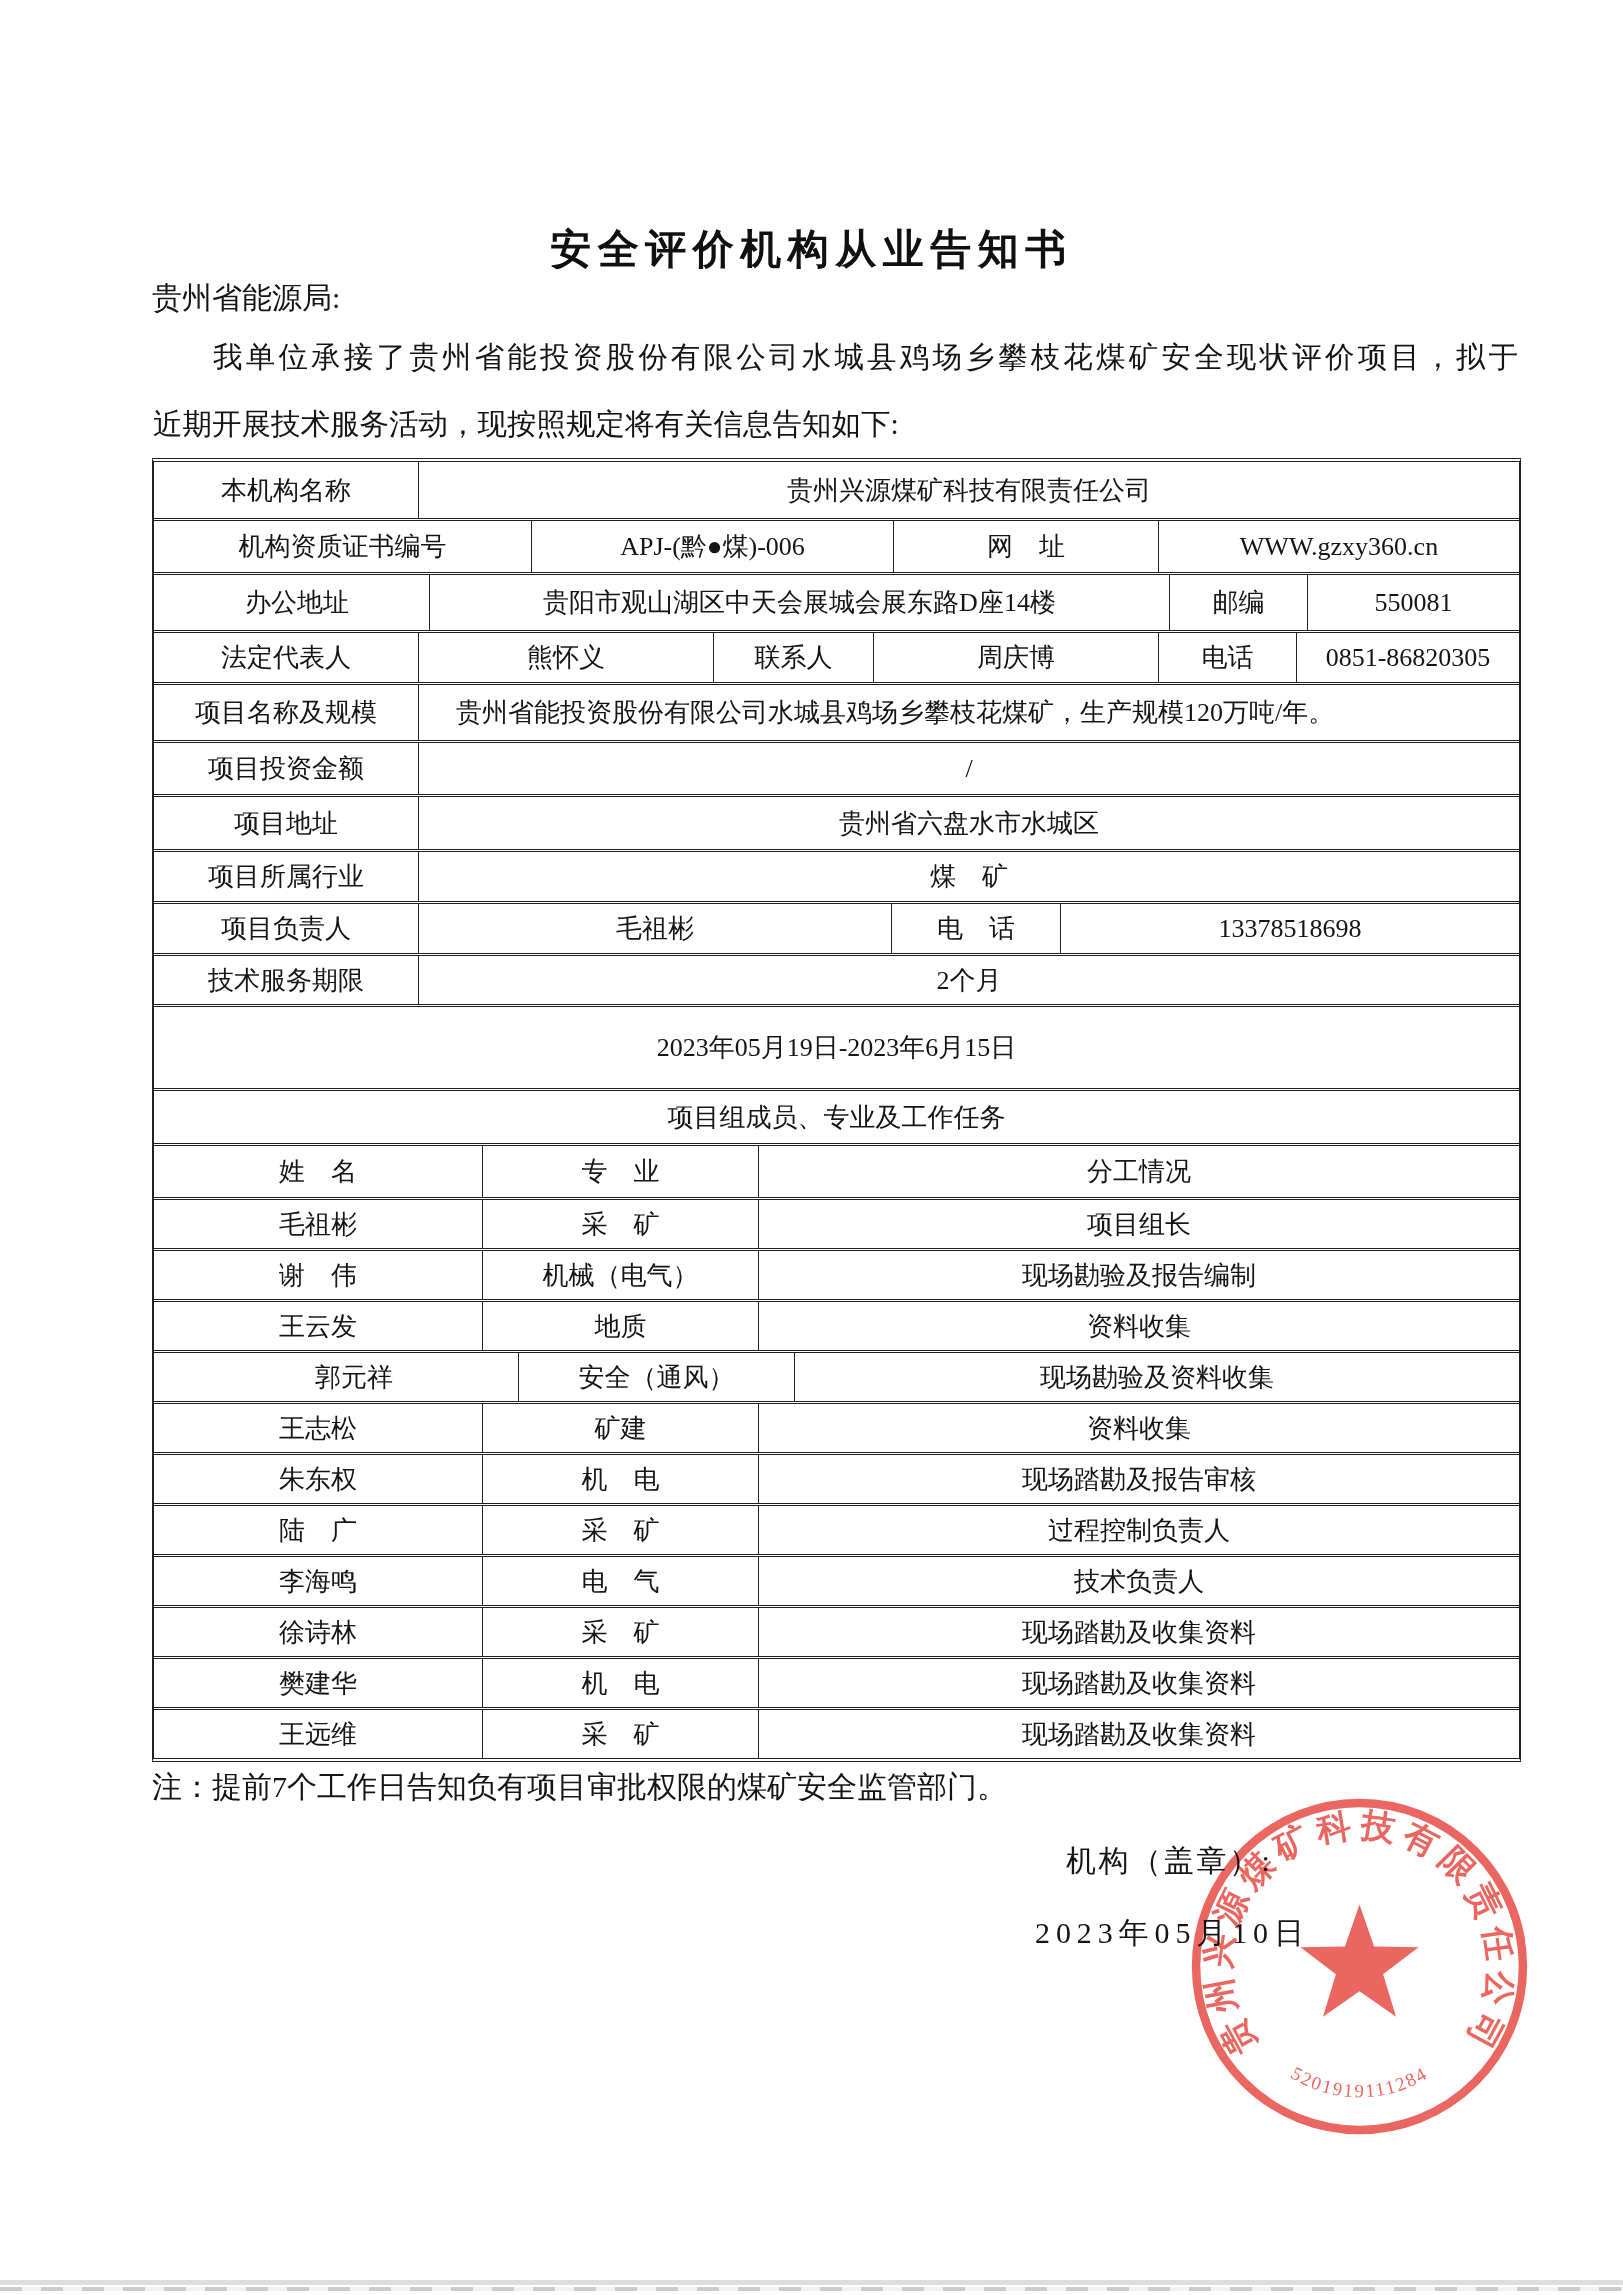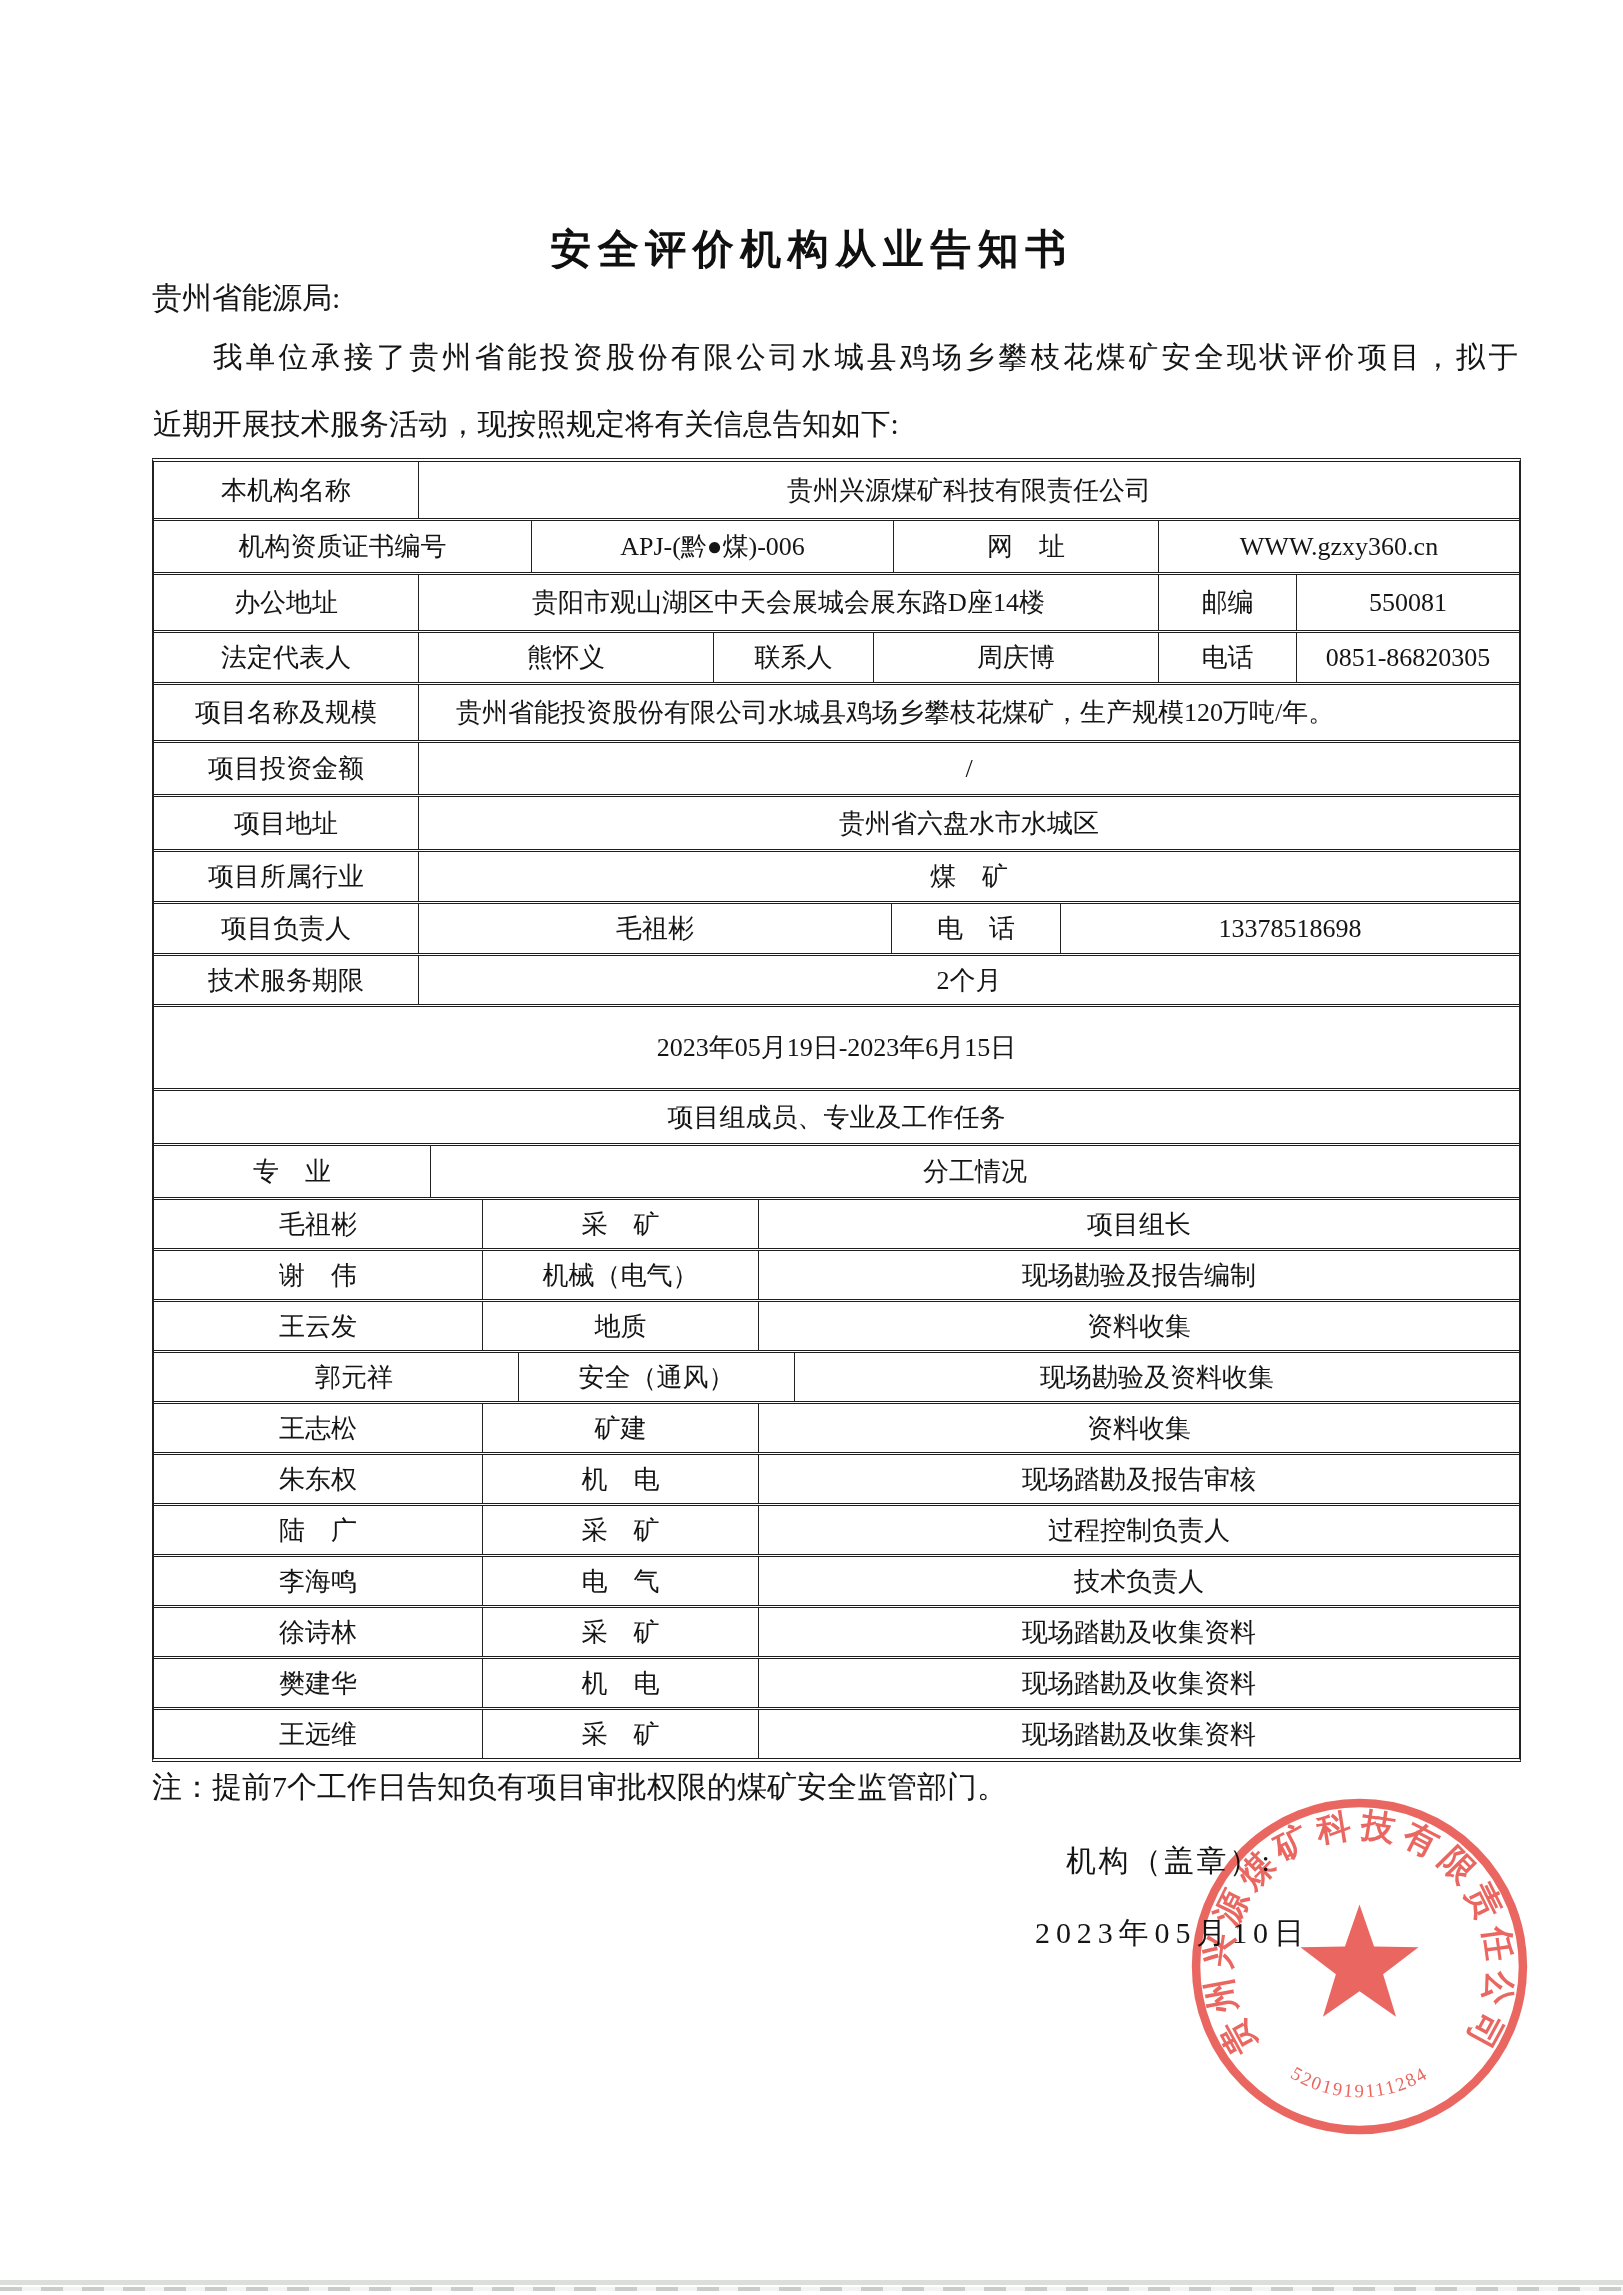--- a/index.html
+++ b/index.html
@@ -61,21 +61,21 @@
       <div class="t-cell" style="width: 264px;">本机构名称</div>
       <div class="t-cell" style="width: 1103px;">贵州兴源煤矿科技有限责任公司</div>
     </div>
     <div class="t-row" style="height: 54px;">
       <div class="t-cell" style="width: 377px;">机构资质证书编号</div>
       <div class="t-cell" style="width: 362px;">APJ-(黔●煤)-006</div>
       <div class="t-cell" style="width: 265px;">网　址</div>
       <div class="t-cell" style="width: 363px;">WWW.gzxy360.cn</div>
     </div>
     <div class="t-row" style="height: 58px;">
-      <div class="t-cell" style="width: 264px;">办公地址</div>
+      <div class="t-cell" style="width: 264px; margin-left: 11px;">办公地址</div>
       <div class="t-cell" style="width: 740px;">贵阳市观山湖区中天会展城会展东路D座14楼</div>
       <div class="t-cell" style="width: 138px;">邮编</div>
       <div class="t-cell" style="width: 225px;">550081</div>
     </div>
     <div class="t-row" style="height: 52px;">
       <div class="t-cell" style="width: 264px;">法定代表人</div>
       <div class="t-cell" style="width: 295px;">熊怀义</div>
       <div class="t-cell" style="width: 160px;">联系人</div>
       <div class="t-cell" style="width: 285px;">周庆博</div>
       <div class="t-cell" style="width: 138px;">电话</div>
@@ -107,20 +107,21 @@
       <div class="t-cell" style="width: 264px;">技术服务期限</div>
       <div class="t-cell" style="width: 1103px;">2个月</div>
     </div>
     <div class="t-row" style="height: 84px;">
       <div class="t-cell" style="width: 1103px;">2023年05月19日-2023年6月15日</div>
     </div>
     <div class="t-row" style="height: 55px;">
       <div class="t-cell" style="width: 1365px;">项目组成员、专业及工作任务</div>
     </div>
     <div class="t-row" style="height: 54px;">
+      <div class="t-cell" style="width: 328px;">姓　名</div>
       <div class="t-cell" style="width: 276px;">专　业</div>
       <div class="t-cell" style="width: 763px;">分工情况</div>
     </div>
     <div class="t-row" style="height: 51px;">
       <div class="t-cell" style="width: 328px;">毛祖彬</div>
       <div class="t-cell" style="width: 276px;">采　矿</div>
       <div class="t-cell" style="width: 763px;">项目组长</div>
     </div>
     <div class="t-row" style="height: 51px;">
       <div class="t-cell" style="width: 328px;">谢　伟</div>

